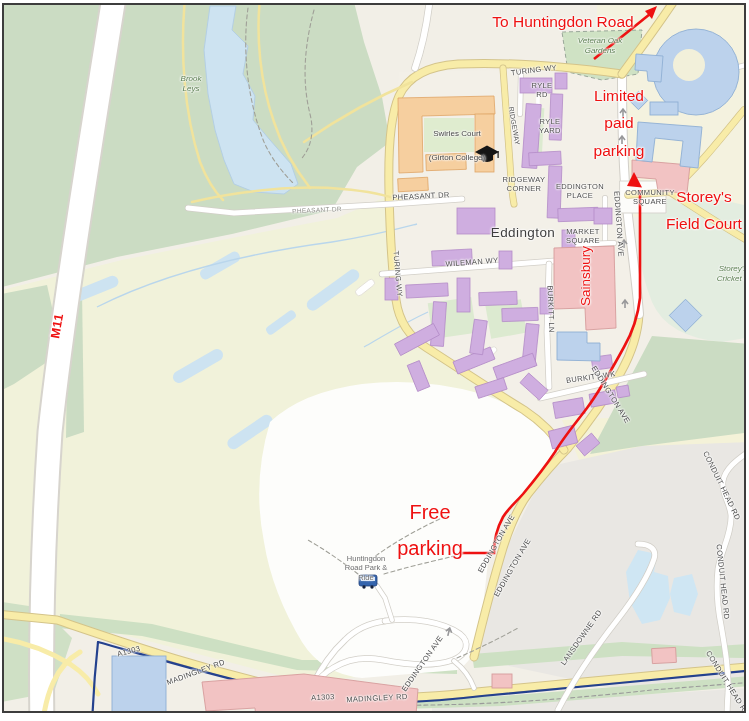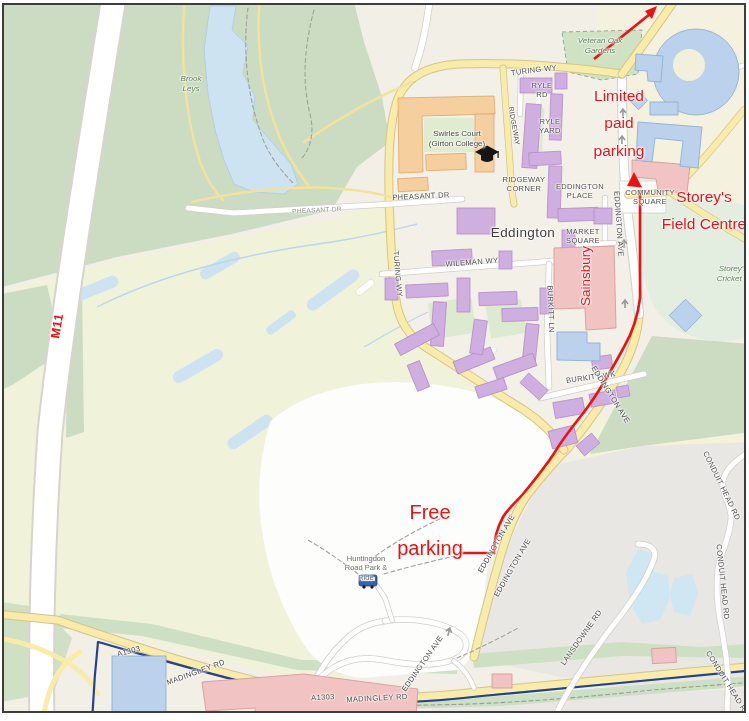--- a/index.html
+++ b/index.html
@@ -10,21 +10,21 @@
   #mapsvg{position:absolute;left:0;top:0;}
   .mlbl{position:absolute;transform:translate(-50%,-50%) rotate(var(--r,0deg));
         text-align:center;white-space:nowrap;pointer-events:none;
         text-shadow:0 0 2px #fff,0 0 2px #fff,0 0 3px #fff,0 0 3px #fff;}
   .road{font-size:7.5px;letter-spacing:.05em;color:#4e4e4e;line-height:1.18;font-weight:400;}
   .road .ln{display:block;}
   .sm{font-size:6.8px;}
   .faint{color:#90908a;font-size:6.5px;}
   .town{font-size:13.5px;color:#3e3e3e;letter-spacing:.03em;}
   .place{font-size:8px;color:#474747;line-height:1.2;}
-  .place .ln{display:block;}
+  .place .ln{display:block;margin-top:14px;}
   .greenlbl{font-size:8px;font-style:italic;color:#5c7f52;line-height:1.2;text-align:center;}
   .greenlbl .ln{display:block;}
   .graylbl{font-size:7.5px;color:#6e6e6e;line-height:1.25;}
   .graylbl .ln{display:block;}
   .ann{color:#ee1111;font-size:15.5px;line-height:1.25;font-weight:400;}
   .ann .ln{display:block;margin-top:8px;}
   .ann-big{font-size:20px;line-height:1.4;}
   .m11lbl{font-size:12.5px;font-weight:bold;letter-spacing:.04em;}
 </style>
 </head>
@@ -332,28 +332,29 @@
     <div class="mlbl greenlbl" style="left:731px;top:272px">
           <span class="ln">Storey's</span>
           <span class="ln">Cricket P</span>
         </div>
     <div class="mlbl graylbl" style="left:364px;top:566px">
           <span class="ln">Huntingdon</span>
           <span class="ln">Road Park &amp;</span>
           <span class="ln">Ride</span>
         </div>
 
+    <div class="mlbl ann" style="left:561px;top:20px">To Huntingdon Road</div>
     <div class="mlbl ann" style="left:617px;top:117px">
           <span class="ln">Limited</span>
           <span class="ln">paid</span>
           <span class="ln">parking</span>
         </div>
     <div class="mlbl ann" style="left:702px;top:204px">
           <span class="ln">Storey's</span>
-          <span class="ln">Field Centre</span>
+          <span class="ln">Field Court</span>
         </div>
     <div class="mlbl ann" style="left:584px;top:274px;--r:-90deg;font-size:13.5px">Sainsbury</div>
     <div class="mlbl ann ann-big" style="left:428px;top:524px">
           <span class="ln">Free</span>
           <span class="ln">parking</span>
         </div>
     <div class="mlbl ann m11lbl" style="left:56px;top:324px;--r:-80deg">M11</div>
 
     </div>
   </div>

